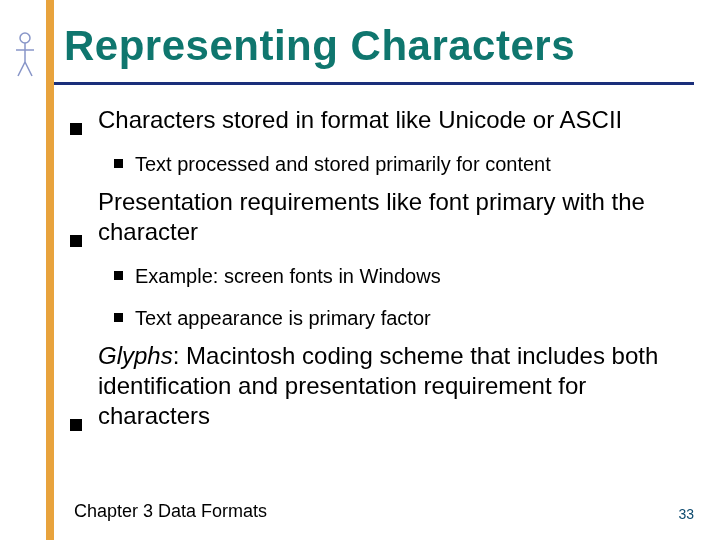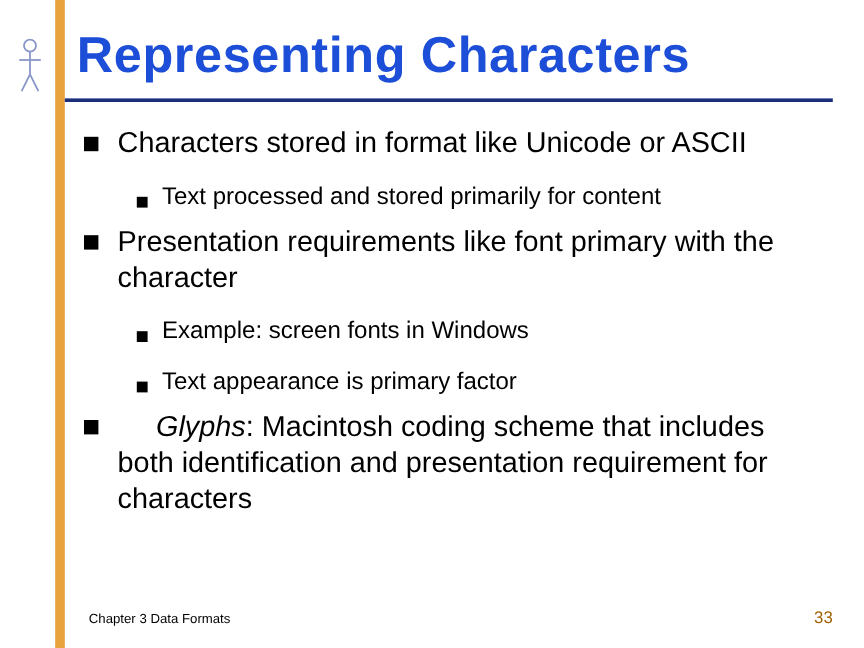--- a/index.html
+++ b/index.html
@@ -26,58 +26,58 @@
     width: 30px;
     height: 50px;
   }
   .decoration svg { width: 100%; height: 100%; }
   .slide-title {
     position: absolute;
     left: 64px;
     top: 22px;
     font-size: 42px;
     font-weight: bold;
-    color: #1d4ed8;
+    color: #0f766e;
     letter-spacing: 0.5px;
   }
   .title-underline {
     position: absolute;
     left: 54px;
     top: 82px;
     width: 640px;
     height: 3px;
     background: #1a2e7a;
   }
   .content {
     position: absolute;
     left: 70px;
     top: 105px;
     width: 610px;
   }
   .bullet-l1 {
     display: flex;
-    align-items: flex-start;
+    align-items: flex-end;
     margin-bottom: 4px;
   }
   .bullet-l1 .marker {
     flex: 0 0 auto;
     width: 12px;
     height: 12px;
     background: #000;
     margin-top: 9px;
     margin-right: 16px;
   }
   .bullet-l1 .text {
     font-size: 24px;
     color: #000;
     line-height: 1.25;
   }
   .bullet-l2 {
     display: flex;
-    align-items: center;
+    align-items: flex-start;
     margin-left: 44px;
     margin-top: 17px;
     margin-bottom: 2px;
   }
   .bullet-l2 .marker {
     flex: 0 0 auto;
     width: 9px;
     height: 9px;
     background: #000;
     margin-top: 7px;
@@ -86,31 +86,31 @@
   .bullet-l2 .text {
     font-size: 20px;
     color: #000;
     line-height: 1.25;
   }
   .gap { height: 8px; }
   .footer-left {
     position: absolute;
     left: 74px;
     bottom: 18px;
-    font-size: 11px;
+    font-size: 18px;
     color: #000;
   }
   .footer-right {
     position: absolute;
     right: 26px;
     bottom: 18px;
     font-size: 14px;
-    color: #a16207;
+    color: #0c4a6e;
   }
-  .italic { font-style: italic; margin-left: 32px; }
+  .italic { font-style: italic; }
 </style>
 </head>
 <body>
 
 <div class="vertical-bar"></div>
 
 <div class="decoration">
   <svg viewBox="0 0 30 50">
     <circle cx="15" cy="8" r="5" fill="none" stroke="#8896c8" stroke-width="1.5"></circle>
     <line x1="15" y1="13" x2="15" y2="32" stroke="#8896c8" stroke-width="1.5"></line>

